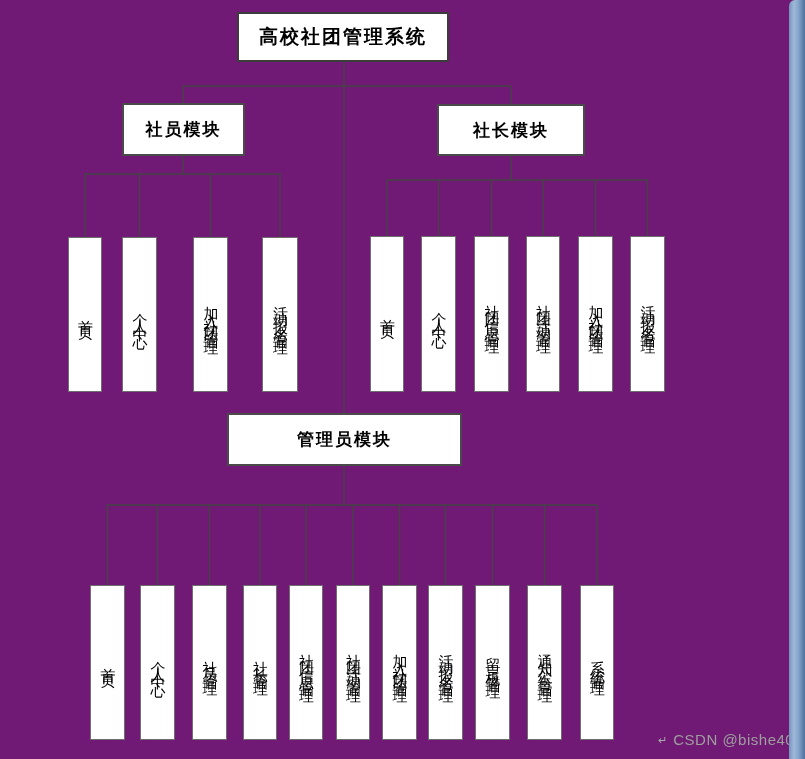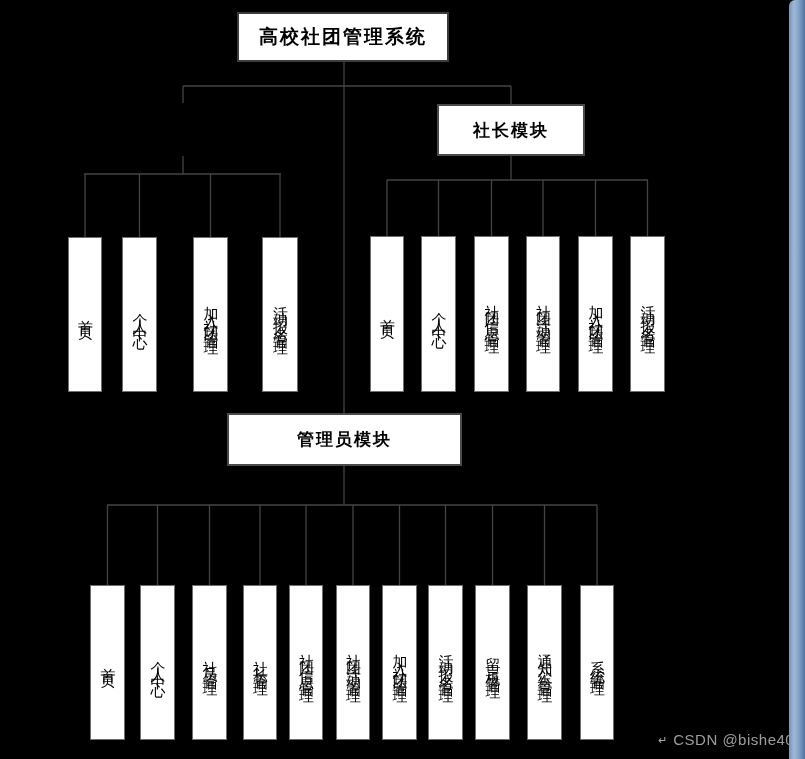--- a/index.html
+++ b/index.html
@@ -5,21 +5,21 @@
   html, body { margin: 0; padding: 0; }
   body {
     width: 805px; height: 759px;
     background: #ffffff;
     font-family: "Liberation Serif", "DejaVu Serif", serif;
     overflow: hidden;
   }
   .canvas {
     position: relative;
     width: 805px; height: 759px;
-    background: #000000;
+    background: #701a75;
   }
   svg.links {
     position: absolute; left: 0; top: 0;
     width: 805px; height: 759px;
   }
   .box {
     position: absolute;
     background: #ffffff;
     display: flex;
     align-items: center;
@@ -120,20 +120,23 @@
       <line x1="492.5" y1="505" x2="492.5" y2="585"></line>
       <line x1="544.5" y1="505" x2="544.5" y2="585"></line>
       <line x1="597" y1="505" x2="597" y2="585"></line>
     </g>
   </svg>
 
   <div class="box node-title" style="left:237px; top:12px; width:212px; height:50px;">
     <span>高校社团管理系统</span>
   </div>
 
+  <div class="box node-module" style="left:122px; top:103px; width:123px; height:53px;">
+    <span>社员模块</span>
+  </div>
   <div class="box node-module" style="left:227px; top:413px; width:235px; height:53px;">
     <span>管理员模块</span>
   </div>
   <div class="box node-module" style="left:437px; top:104px; width:148px; height:52px;">
     <span>社长模块</span>
   </div>
 
   <div class="box leaf" style="left:68px; top:237px; width:34px; height:155px;">
     <span class="vtext">首页</span>
   </div>

